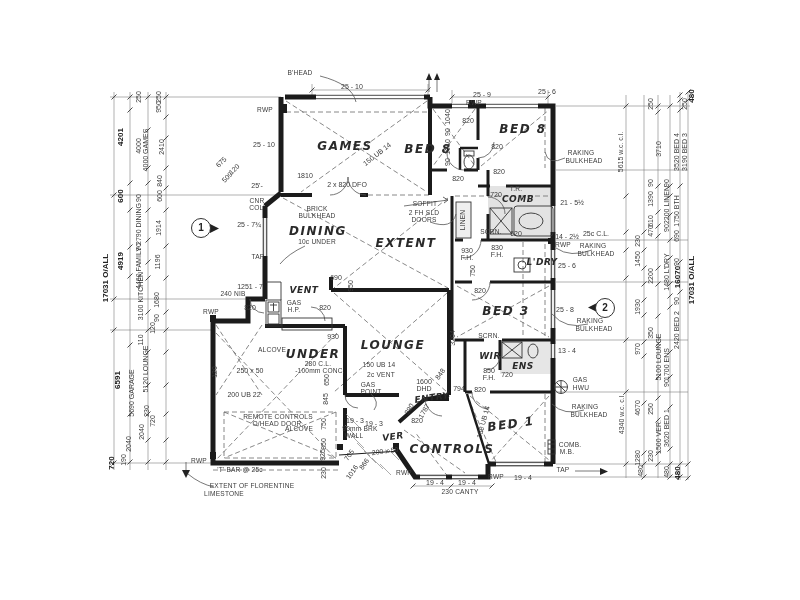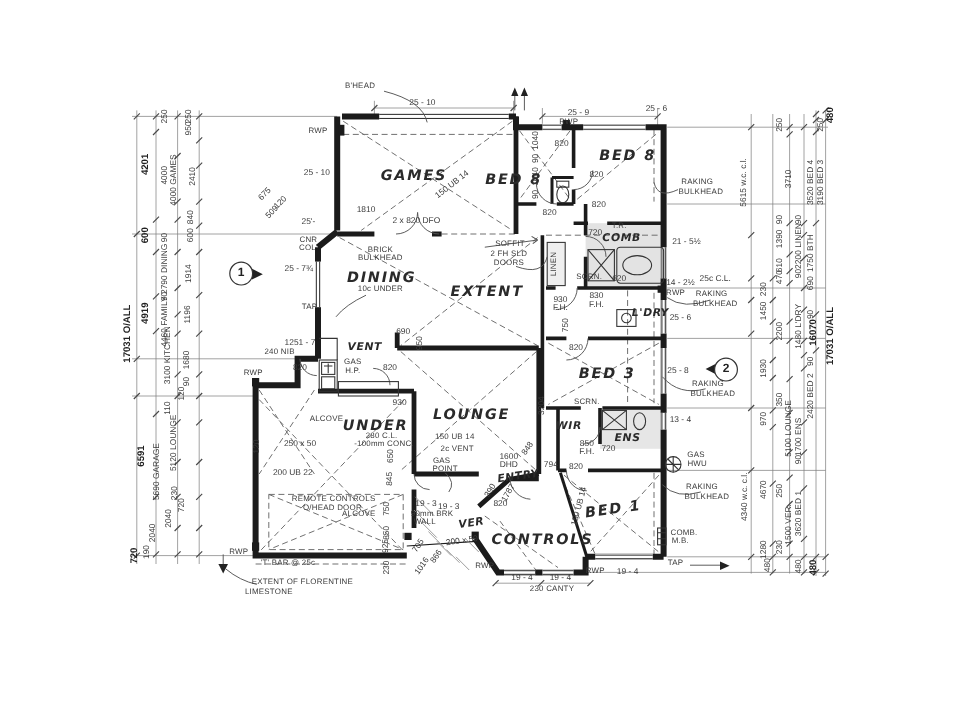--- a/index.html
+++ b/index.html
@@ -253,21 +253,21 @@
       <span class="lbl room" style="left: 428px; top: 149px; transform: translate(-50%, -50%);">BED 8</span>
       <span class="lbl room" style="left: 523px; top: 129px; transform: translate(-50%, -50%);">BED 8</span>
       <span class="lbl room" style="left: 318px; top: 231px; transform: translate(-50%, -50%);">DINING</span>
       <span class="lbl room" style="left: 406px; top: 243px; transform: translate(-50%, -50%);">EXTENT</span>
       <span class="lbl roomsm" style="left: 518px; top: 199px; transform: translate(-50%, -50%);">COMB</span>
       <span class="lbl roomsm" style="left: 542px; top: 262px; transform: translate(-50%, -50%);">L'DRY</span>
       <span class="lbl room" style="left: 506px; top: 311px; transform: translate(-50%, -50%);">BED 3</span>
       <span class="lbl roomsm" style="left: 304px; top: 290px; transform: translate(-50%, -50%);">VENT</span>
       <span class="lbl room" style="left: 393px; top: 345px; transform: translate(-50%, -50%);">LOUNGE</span>
       <span class="lbl room" style="left: 313px; top: 354px; transform: translate(-50%, -50%);">UNDER</span>
-      <span class="lbl roomsm" style="left: 474px; top: 356px; transform: translate(-50%, -50%);">WIR</span>
+      <span class="lbl roomsm" style="left: 490px; top: 356px; transform: translate(-50%, -50%);">WIR</span>
       <span class="lbl roomsm" style="left: 523px; top: 366px; transform: translate(-50%, -50%);">ENS</span>
       <span class="lbl roomsm" style="left: 432px; top: 398px; transform: translate(-50%, -50%) rotate(-8deg);">ENTRY</span>
       <span class="lbl roomsm" style="left: 393px; top: 437px; transform: translate(-50%, -50%) rotate(-8deg);">VER</span>
       <span class="lbl room" style="left: 452px; top: 449px; transform: translate(-50%, -50%);">CONTROLS</span>
       <span class="lbl room" style="left: 511px; top: 424px; transform: translate(-50%, -50%) rotate(-8deg);">BED 1</span>
       <span class="lbl ann" style="left: 272px; top: 350px; transform: translate(-50%, -50%);">ALCOVE</span>
       <span class="lbl ann" style="left: 299px; top: 429px; transform: translate(-50%, -50%);">ALCOVE</span>
       <span class="lbl dim" style="left: 305px; top: 175px; transform: translate(-50%, -50%);">1810</span>
       <span class="lbl dim" style="left: 347px; top: 184px; transform: translate(-50%, -50%);">2 x 820 DFO</span>
       <span class="lbl dim" style="left: 377px; top: 154px; transform: translate(-50%, -50%) rotate(-38deg);">150 UB 14</span>

